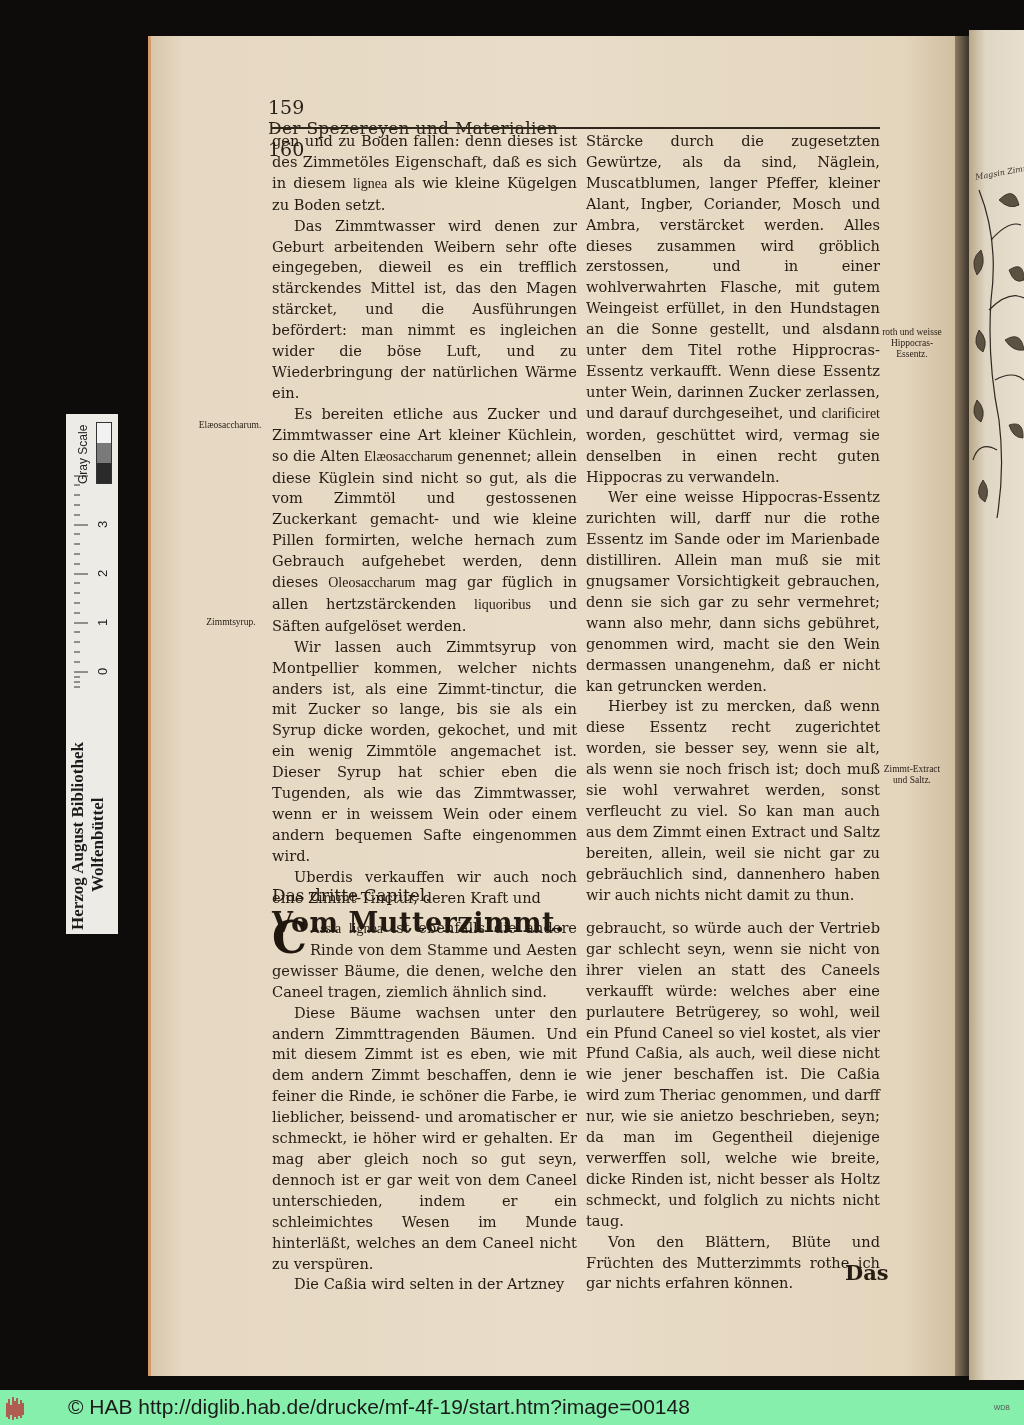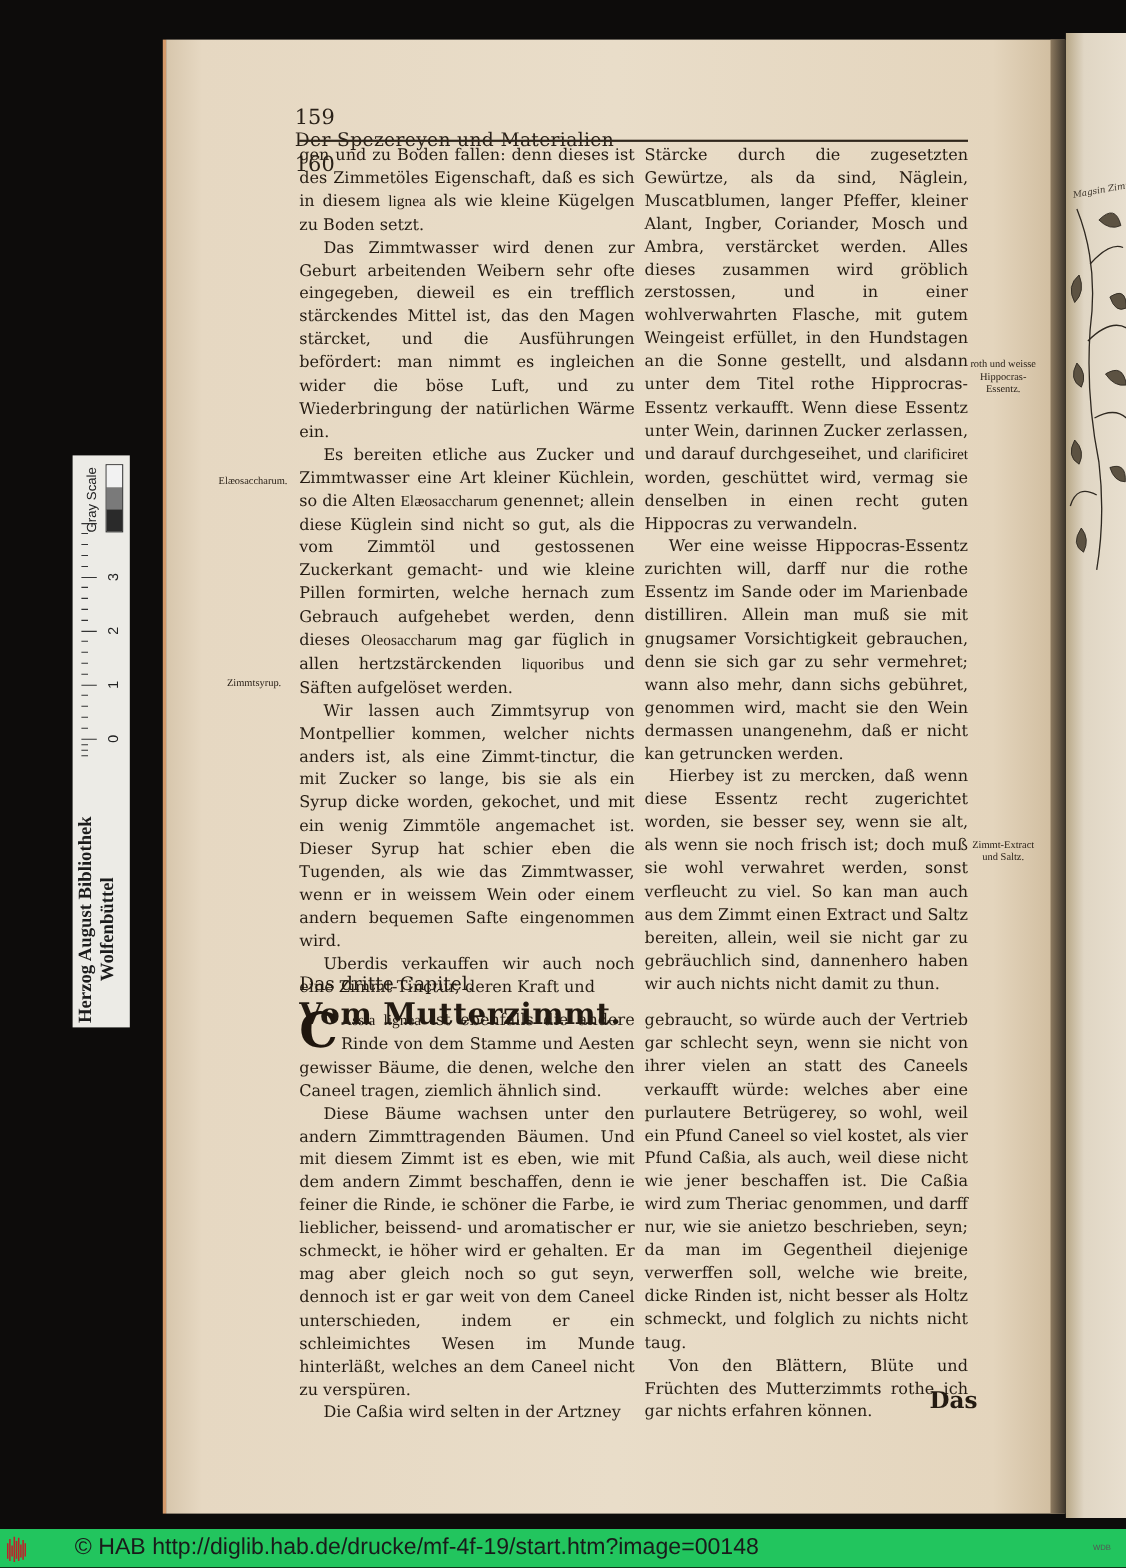--- a/index.html
+++ b/index.html
@@ -85,21 +85,21 @@
     .ruler .inst-line1 { position: absolute; left: 4px; top: 4px; font-family: "Liberation Serif", serif; font-weight: bold; font-size: 17px; color: #1c1c1c; white-space: nowrap; }
     .ruler .inst-line2 { position: absolute; left: 42px; top: 24px; font-family: "Liberation Serif", serif; font-weight: bold; font-size: 17px; color: #1c1c1c; white-space: nowrap; }
     .ruler .scale { position: absolute; left: 0; top: 0; width: 52px; height: 520px; }
     .ruler .tick-label { position: absolute; font-family: "Liberation Sans", sans-serif; font-size: 13px; color: #222; transform: rotate(-90deg); }
     .ruler .gs-label { position: absolute; left: 26px; top: 40px; font-family: "Liberation Sans", sans-serif; font-size: 12px; color: #222; transform: rotate(-90deg); transform-origin: 0 0; white-space: nowrap; }
     .ruler .gs-box { position: absolute; left: 30px; top: 8px; width: 16px; height: 62px; border: 1px solid #333; display: flex; flex-direction: column; }
     .ruler .gs-box div { flex: 1; }
 
     
     .footer {
-      position: absolute; left: 0; top: 1390px; width: 1024px; height: 35px; background: #22c55e;
+      position: absolute; left: 0; top: 1390px; width: 1024px; height: 35px; background: #86efac;
       display: flex; align-items: center;
     }
     .footer .logo { position: absolute; left: 6px; top: 5px; width: 18px; height: 25px; }
     .footer .text { position: absolute; left: 68px; top: 5px; font-family: "Liberation Sans", sans-serif; font-size: 21px; color: #1a1a1a; white-space: nowrap; }
     .footer .small { position: absolute; right: 14px; top: 14px; font-family: "Liberation Sans", sans-serif; font-size: 7px; color: #555; }
   </style>
 </head>
 <body>
 
 <div class="scan"></div>
@@ -206,21 +206,21 @@
 <div class="col col-right-top">
   <p>
     <span>Stärcke durch die zugesetzten Gewürtze, als da sind, Näglein, Muscatblumen, langer Pfeffer, kleiner Alant, Ingber, Coriander, Mosch und Ambra, verstärcket werden. Alles dieses zusammen wird gröblich zerstossen, und in einer wohlverwahrten Flasche, mit gutem Weingeist erfüllet, in den Hundstagen an die Sonne gestellt, und alsdann unter dem Titel rothe Hipprocras-Essentz verkaufft. Wenn diese Essentz unter Wein, darinnen Zucker zerlassen, und darauf durchgeseihet, und</span>
     <span class="latin">clarificiret</span>
     <span>worden, geschüttet wird, vermag sie denselben in einen recht guten Hippocras zu verwandeln.</span>
   </p>
   <p class="indent">Wer eine weisse Hippocras-Essentz zurichten will, darff nur die rothe Essentz im Sande oder im Marienbade distilliren. Allein man muß sie mit gnugsamer Vorsichtigkeit gebrauchen, denn sie sich gar zu sehr vermehret; wann also mehr, dann sichs gebühret, genommen wird, macht sie den Wein dermassen unangenehm, daß er nicht kan getruncken werden.</p>
   <p class="indent">Hierbey ist zu mercken, daß wenn diese Essentz recht zugerichtet worden, sie besser sey, wenn sie alt, als wenn sie noch frisch ist; doch muß sie wohl verwahret werden, sonst verfleucht zu viel. So kan man auch aus dem Zimmt einen Extract und Saltz bereiten, allein, weil sie nicht gar zu gebräuchlich sind, dannenhero haben wir auch nichts nicht damit zu thun.</p>
 </div>
 
-<div class="margin-note" style="left:198px;top:433px;width:64px;font-family:Liberation Serif, serif;">Elæosaccharum.</div>
+<div class="margin-note" style="left:198px;top:420px;width:64px;font-family:Liberation Serif, serif;">Elæosaccharum.</div>
 <div class="margin-note" style="left:198px;top:617px;width:66px;">Zimmtsyrup.</div>
 <div class="margin-note" style="left:882px;top:327px;width:60px;">roth und weisse Hippocras-Essentz.</div>
 <div class="margin-note" style="left:882px;top:764px;width:60px;">Zimmt-Extract und Saltz.</div>
 
 <div class="chapter">
   <div class="sub">Das dritte Capitel.</div>
   <div class="main">Vom Mutterzimmt.</div>
 </div>
 
 <div class="col col-left-bot">

